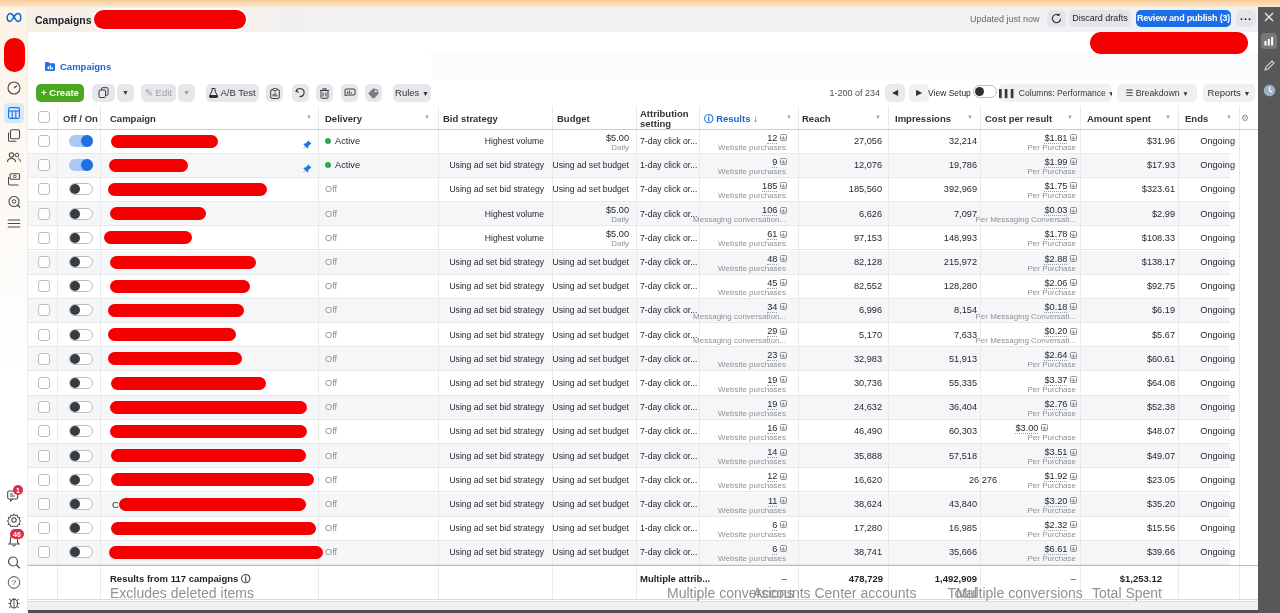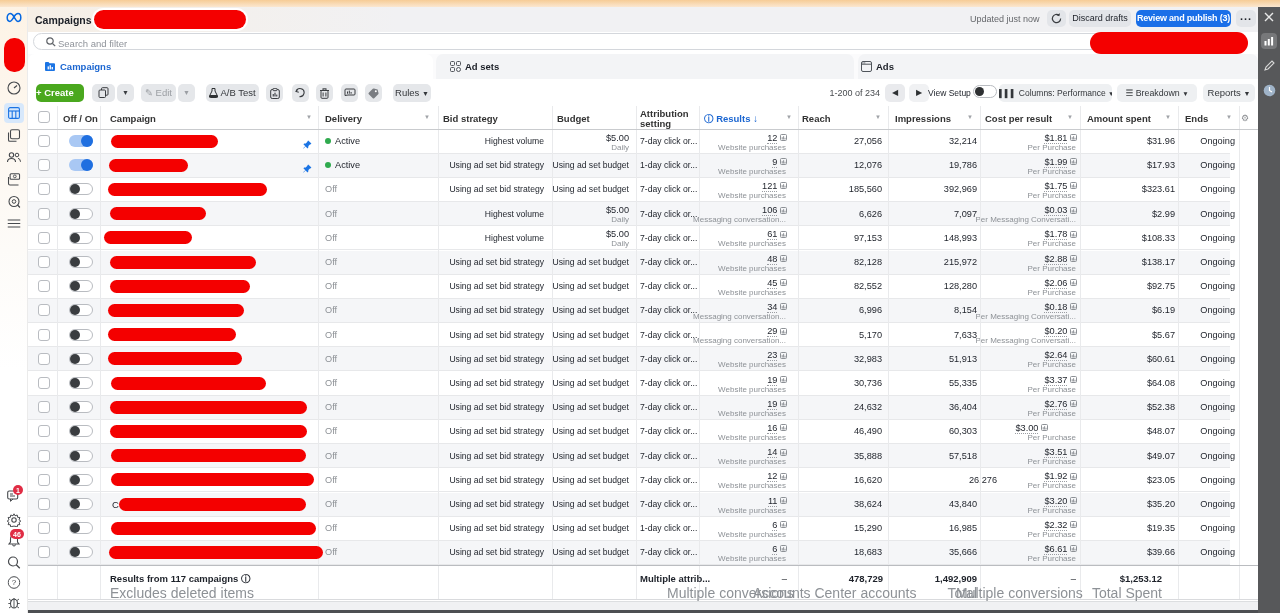--- a/index.html
+++ b/index.html
@@ -81,63 +81,36 @@
           <path d="M10.5 6 A4.5 4.5 0 1 1 8.8 2.5" fill="none" stroke="#3a3d41" stroke-width="1.3"></path>
           <path d="M9.8 0.2 L9.1 3.6 L5.9 2.4 Z" fill="#3a3d41"></path>
         </svg>
     </div>
     <div class="hbtn" style="left:1041px;width:62px;line-height:17px;font-weight:normal">Discard drafts</div>
     <div class="hbtn" style="left:1108px;width:95px;line-height:17px;background:#1a6fe8;color:#fff;letter-spacing:-0.2px">Review and publish (3)</div>
     <div class="hbtn" style="left:1208px;width:20px;line-height:13px;font-size:11px;letter-spacing:1px">...</div>
   </div>
   <div class="redpill" style="left:94px;top:10px;width:152px;height:19px;border-radius:9.5px;box-shadow:0 0 0 2px #fff"></div>
 
-  <div id="searchrow">
-    <div id="searchbox">
-      <svg width="10" height="10" viewBox="0 0 10 10" style="position:absolute;left:12px;top:3px">
-          <circle cx="4" cy="4" r="3.2" fill="none" stroke="#5f6368" stroke-width="1.2"></circle>
-          <line x1="6.5" y1="6.5" x2="9.2" y2="9.2" stroke="#5f6368" stroke-width="1.2"></line>
-        </svg>
-      <span class="ph">Search and filter</span>
-    </div>
-  </div>
   <div class="redpill" style="left:1090px;top:32px;width:158px;height:22px;border-radius:11px"></div>
 
   <div id="tabs">
     <div class="tab" style="left:0;width:405px;background:#fff;color:#1b66d1">
       <svg class="ic" width="12" height="11" viewBox="0 0 12 11">
           <path d="M1 2 Q1 1 2 1 L4.5 1 L5.6 2.2 L10 2.2 Q11 2.2 11 3.2 L11 9 Q11 10 10 10 L2 10 Q1 10 1 9 Z" fill="#1b74e4"></path>
           <rect x="3.6" y="5.4" width="1.3" height="3" fill="#fff"></rect>
           <rect x="5.6" y="4.2" width="1.3" height="4.2" fill="#fff"></rect>
           <rect x="7.6" y="6" width="1.3" height="2.4" fill="#fff"></rect>
         </svg>
       <span class="tx">Campaigns</span>
     </div>
-    <div class="tab" style="left:408px;width:418px;background:#f3f4f6;color:#1c2028">
-      <svg class="ic" width="11" height="11" viewBox="0 0 11 11" style="left:14px">
-          <rect x="0.5" y="0.5" width="4" height="4" rx="1" fill="none" stroke="#50555b"></rect>
-          <rect x="6.5" y="0.5" width="4" height="4" rx="1" fill="none" stroke="#50555b"></rect>
-          <rect x="0.5" y="6.5" width="4" height="4" rx="1" fill="none" stroke="#50555b"></rect>
-          <rect x="6.5" y="6.5" width="4" height="4" rx="2" fill="none" stroke="#50555b"></rect>
-        </svg>
-      <span class="tx" style="left:29px">Ad sets</span>
-    </div>
-    <div class="tab" style="left:830px;width:400px;background:#f3f4f6;color:#1c2028">
-      <svg class="ic" width="11" height="11" viewBox="0 0 11 11" style="left:3px">
-          <rect x="0.5" y="0.5" width="10" height="10" rx="1.5" fill="none" stroke="#50555b"></rect>
-          <line x1="0.5" y1="3.2" x2="10.5" y2="3.2" stroke="#50555b"></line>
-          <circle cx="2" cy="1.9" r="0.55" fill="#50555b"></circle>
-          <circle cx="3.8" cy="1.9" r="0.55" fill="#50555b"></circle>
-        </svg>
-      <span class="tx" style="left:18px">Ads</span>
-    </div>
   </div>
 
   <div id="toolbar">
-    <div class="tbtn" style="left:8px;width:48px;background:#4aa81e;color:#fff;font-weight:bold;line-height:18px">+ Create</div>
+    <div class="tbtn" style="left:8px;width:48px;background:#4aa81e;color:#fff;font-weight:bold;text-align:center;line-height:18px">+ Create</div>
     <div class="tbtn" style="left:64px;width:23px;text-align:center;line-height:18px">
       <svg width="11" height="11" viewBox="0 0 11 11" style="margin-top:3px">
           <rect x="3.5" y="0.7" width="6.5" height="7.5" rx="1" fill="none" stroke="#3a3d41"></rect>
           <rect x="1" y="3" width="6.5" height="7.5" rx="1" fill="#e5e7ea" stroke="#3a3d41"></rect>
         </svg>
     </div>
     <div class="tbtn" style="left:89px;width:17px;text-align:center;color:#3a3d41;font-size:7px;line-height:18px">▼</div>
     <div class="tbtn" style="left:113px;width:35px;color:#9b9ea3;line-height:18px;text-align:center">✎ Edit</div>
     <div class="tbtn" style="left:150px;width:17px;text-align:center;color:#9b9ea3;font-size:7px;line-height:18px">▼</div>
     <div class="tbtn" style="left:178px;width:53px;line-height:18px;text-align:center">
@@ -307,21 +280,21 @@
 <div class="row" style="top:177.9px;background:#fff">
         <span class="cb" style="left:38px"></span>
         <span class="tgl off">
           <i></i>
         </span>
         <span class="pill" style="left:108px;width:159px"></span>
         <span class="cell l off" style="left:325px;width:100px">Off</span>
         <span class="cell r" style="left:404px;width:140px;font-size:8.6px">Using ad set bid strategy</span>
         <span class="cell r" style="left:492px;width:137px;font-size:8.6px">Using ad set budget</span>
         <span class="cell l" style="left:640px;width:58px;font-size:8.6px;overflow:hidden">7-day click or...</span>
-        <span class="cell r" style="left:687px;width:100px;top:3px"><span class="lnk">121</span> <svg class="ci" width="7" height="7" viewBox="0 0 7 7">
+        <span class="cell r" style="left:687px;width:100px;top:3px"><span class="lnk">185</span> <svg class="ci" width="7" height="7" viewBox="0 0 7 7">
             <rect x="0.5" y="0.5" width="6" height="6" rx="1" fill="none" stroke="#8d9196"></rect>
             <rect x="1.7" y="3.2" width="1" height="2.3" fill="#8d9196"></rect>
             <rect x="3.1" y="2.2" width="1" height="3.3" fill="#8d9196"></rect>
             <rect x="4.5" y="3.8" width="1" height="1.7" fill="#8d9196"></rect>
           </svg></span>
         <span class="cell r sub" style="left:666px;width:120px;top:13px">Website purchases</span>
         <span class="cell r" style="left:782px;width:100px">185,560</span>
         <span class="cell r" style="left:877px;width:100px">392,969</span>
         <span class="cell r" style="left:977px;width:100px;top:3px"><span class="lnk">$1.75</span> <svg class="ci" width="7" height="7" viewBox="0 0 7 7">
             <rect x="0.5" y="0.5" width="6" height="6" rx="1" fill="none" stroke="#8d9196"></rect>
@@ -723,50 +696,50 @@
         <span class="cell r" style="left:404px;width:140px;font-size:8.6px">Using ad set bid strategy</span>
         <span class="cell r" style="left:492px;width:137px;font-size:8.6px">Using ad set budget</span>
         <span class="cell l" style="left:640px;width:58px;font-size:8.6px;overflow:hidden">1-day click or...</span>
         <span class="cell r" style="left:687px;width:100px;top:3px"><span class="lnk">6</span> <svg class="ci" width="7" height="7" viewBox="0 0 7 7">
             <rect x="0.5" y="0.5" width="6" height="6" rx="1" fill="none" stroke="#8d9196"></rect>
             <rect x="1.7" y="3.2" width="1" height="2.3" fill="#8d9196"></rect>
             <rect x="3.1" y="2.2" width="1" height="3.3" fill="#8d9196"></rect>
             <rect x="4.5" y="3.8" width="1" height="1.7" fill="#8d9196"></rect>
           </svg></span>
         <span class="cell r sub" style="left:666px;width:120px;top:13px">Website purchases</span>
-        <span class="cell r" style="left:782px;width:100px">15,290</span>
+        <span class="cell r" style="left:782px;width:100px">17,280</span>
         <span class="cell r" style="left:877px;width:100px">16,985</span>
         <span class="cell r" style="left:977px;width:100px;top:3px"><span class="lnk">$2.32</span> <svg class="ci" width="7" height="7" viewBox="0 0 7 7">
             <rect x="0.5" y="0.5" width="6" height="6" rx="1" fill="none" stroke="#8d9196"></rect>
             <rect x="1.7" y="3.2" width="1" height="2.3" fill="#8d9196"></rect>
             <rect x="3.1" y="2.2" width="1" height="3.3" fill="#8d9196"></rect>
             <rect x="4.5" y="3.8" width="1" height="1.7" fill="#8d9196"></rect>
           </svg></span>
         <span class="cell r sub" style="left:946px;width:130px;top:13px">Per Purchase</span>
-        <span class="cell r" style="left:1075px;width:100px">$19.35</span>
+        <span class="cell r" style="left:1075px;width:100px">$15.56</span>
         <span class="cell r" style="left:1150px;width:85px">Ongoing</span>
       </div>
 <div class="row" style="top:540.9px;background:#f5f6f8">
         <span class="cb" style="left:38px"></span>
         <span class="tgl off">
           <i></i>
         </span>
         <span class="pill" style="left:109px;width:214px"></span>
         <span class="cell l off" style="left:325px;width:100px">Off</span>
         <span class="cell r" style="left:404px;width:140px;font-size:8.6px">Using ad set bid strategy</span>
         <span class="cell r" style="left:492px;width:137px;font-size:8.6px">Using ad set budget</span>
         <span class="cell l" style="left:640px;width:58px;font-size:8.6px;overflow:hidden">7-day click or...</span>
         <span class="cell r" style="left:687px;width:100px;top:3px"><span class="lnk">6</span> <svg class="ci" width="7" height="7" viewBox="0 0 7 7">
             <rect x="0.5" y="0.5" width="6" height="6" rx="1" fill="none" stroke="#8d9196"></rect>
             <rect x="1.7" y="3.2" width="1" height="2.3" fill="#8d9196"></rect>
             <rect x="3.1" y="2.2" width="1" height="3.3" fill="#8d9196"></rect>
             <rect x="4.5" y="3.8" width="1" height="1.7" fill="#8d9196"></rect>
           </svg></span>
         <span class="cell r sub" style="left:666px;width:120px;top:13px">Website purchases</span>
-        <span class="cell r" style="left:782px;width:100px">18,683</span>
+        <span class="cell r" style="left:782px;width:100px">38,741</span>
         <span class="cell r" style="left:877px;width:100px">35,666</span>
         <span class="cell r" style="left:977px;width:100px;top:3px"><span class="lnk">$6.61</span> <svg class="ci" width="7" height="7" viewBox="0 0 7 7">
             <rect x="0.5" y="0.5" width="6" height="6" rx="1" fill="none" stroke="#8d9196"></rect>
             <rect x="1.7" y="3.2" width="1" height="2.3" fill="#8d9196"></rect>
             <rect x="3.1" y="2.2" width="1" height="3.3" fill="#8d9196"></rect>
             <rect x="4.5" y="3.8" width="1" height="1.7" fill="#8d9196"></rect>
           </svg></span>
         <span class="cell r sub" style="left:946px;width:130px;top:13px">Per Purchase</span>
         <span class="cell r" style="left:1075px;width:100px">$39.66</span>
         <span class="cell r" style="left:1150px;width:85px">Ongoing</span>

